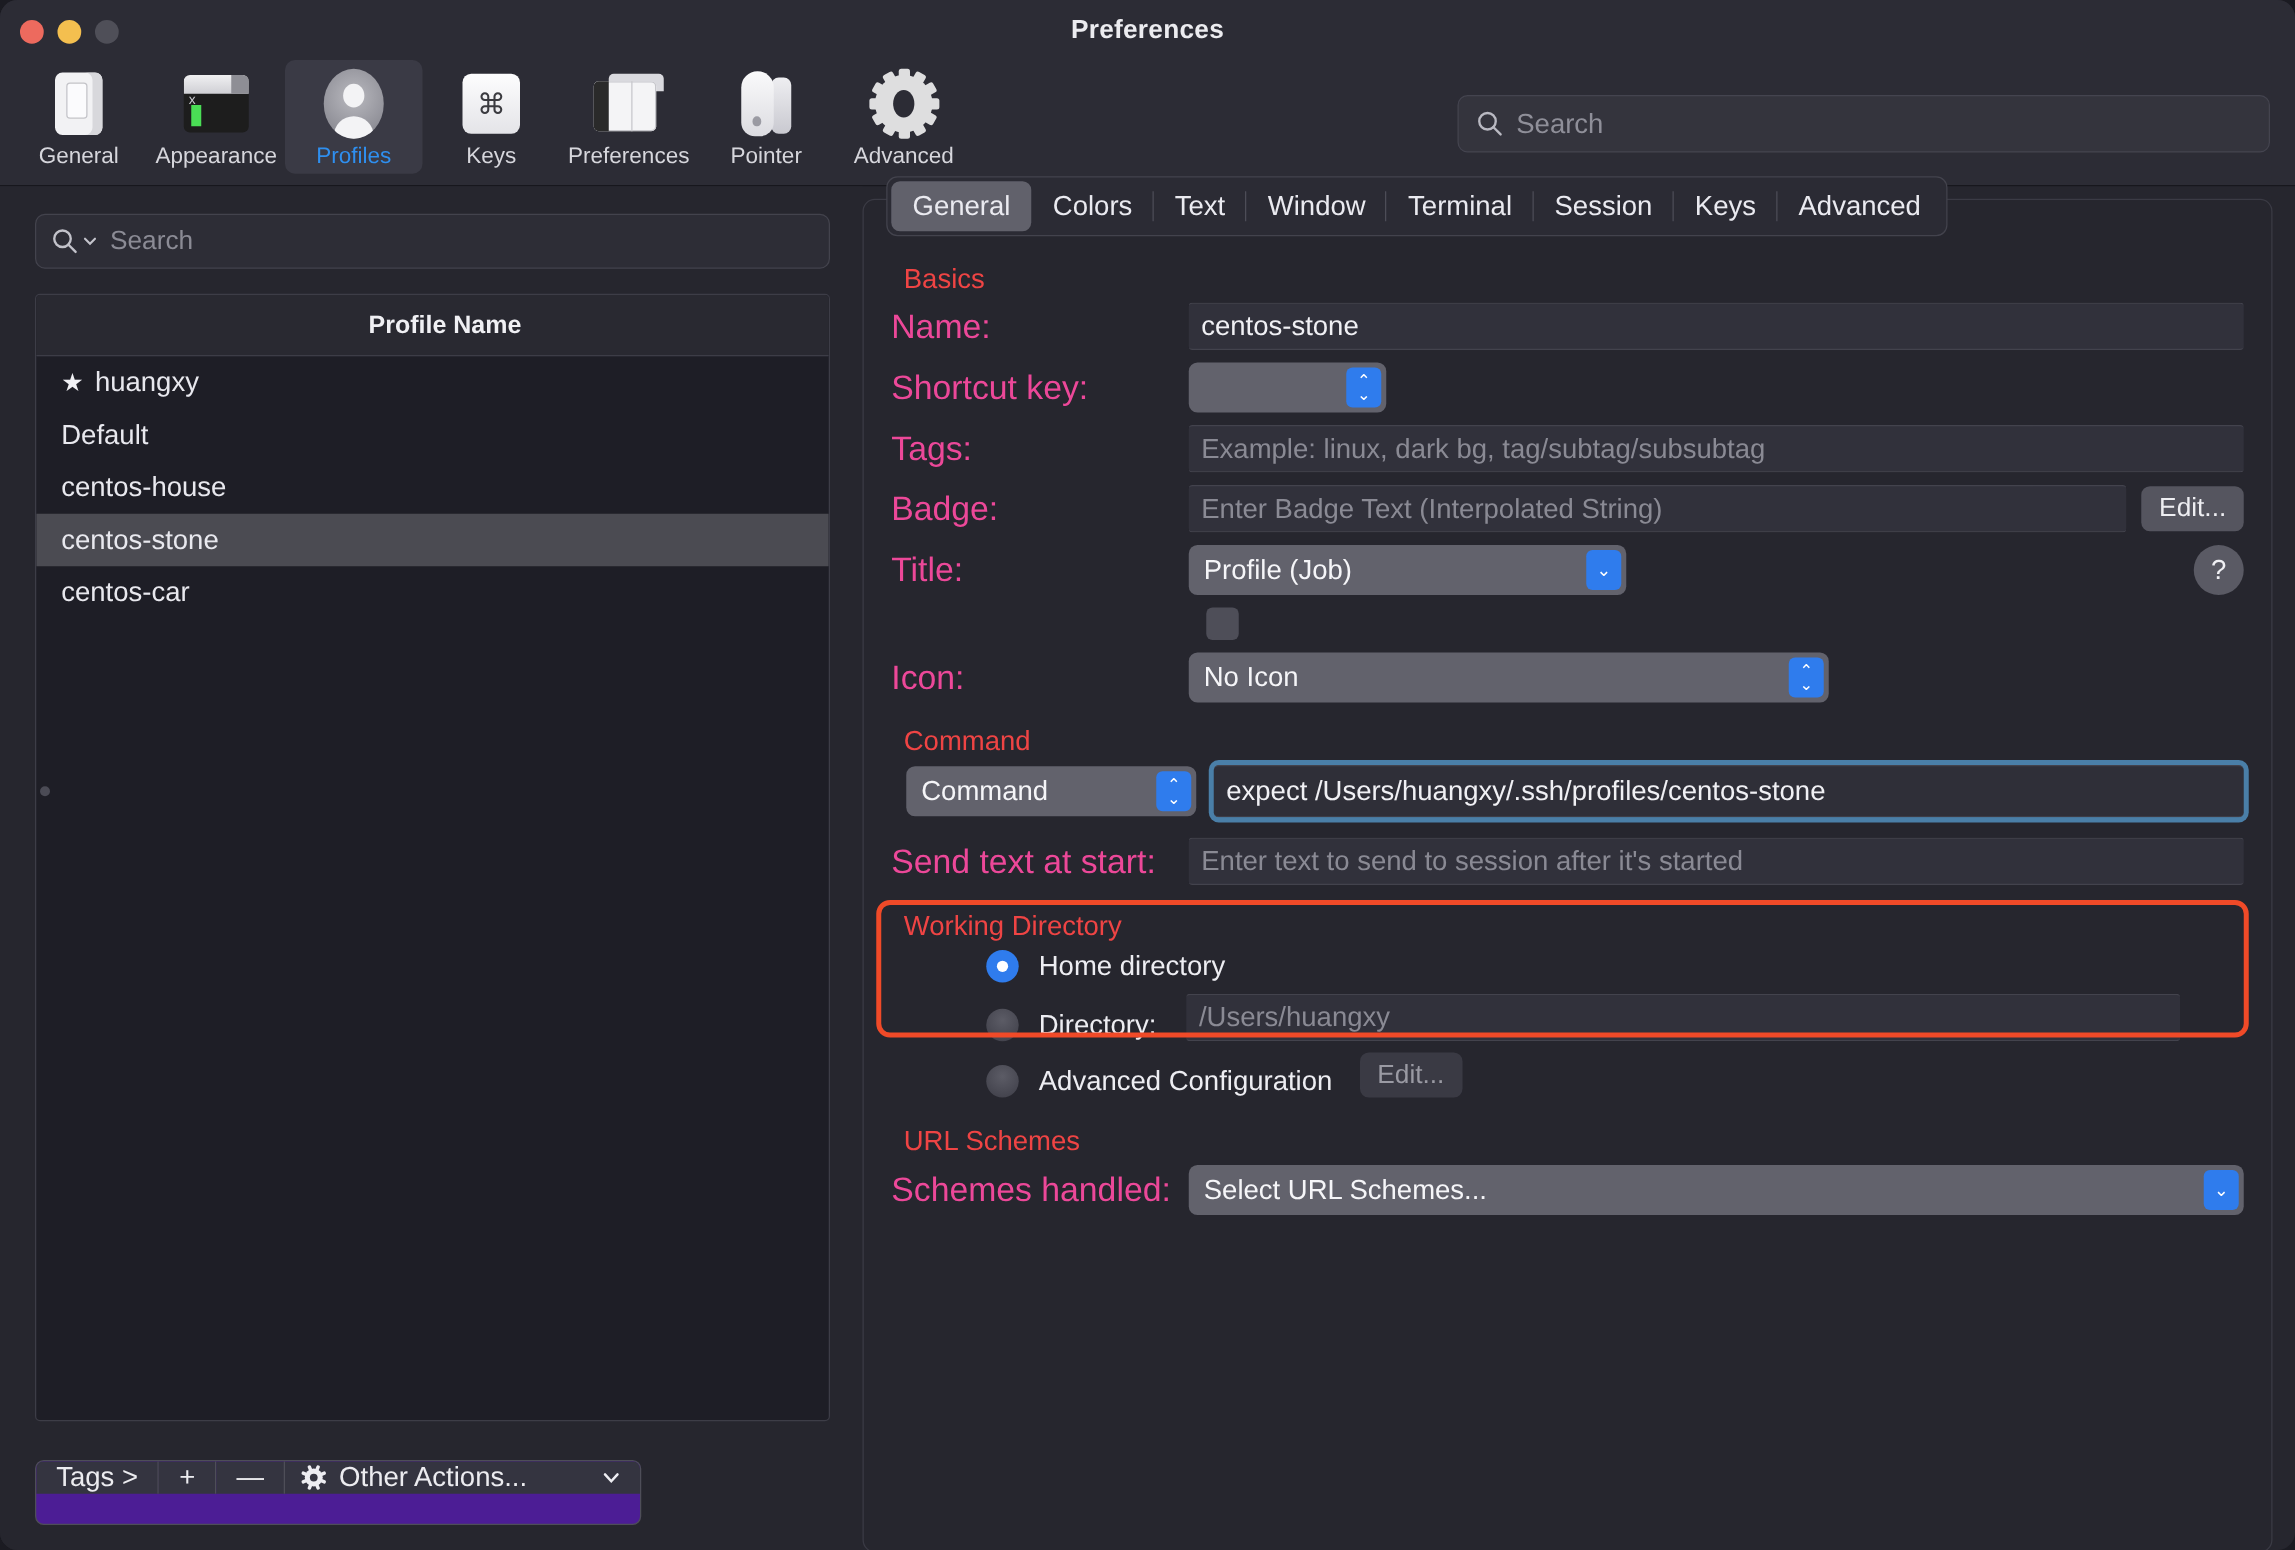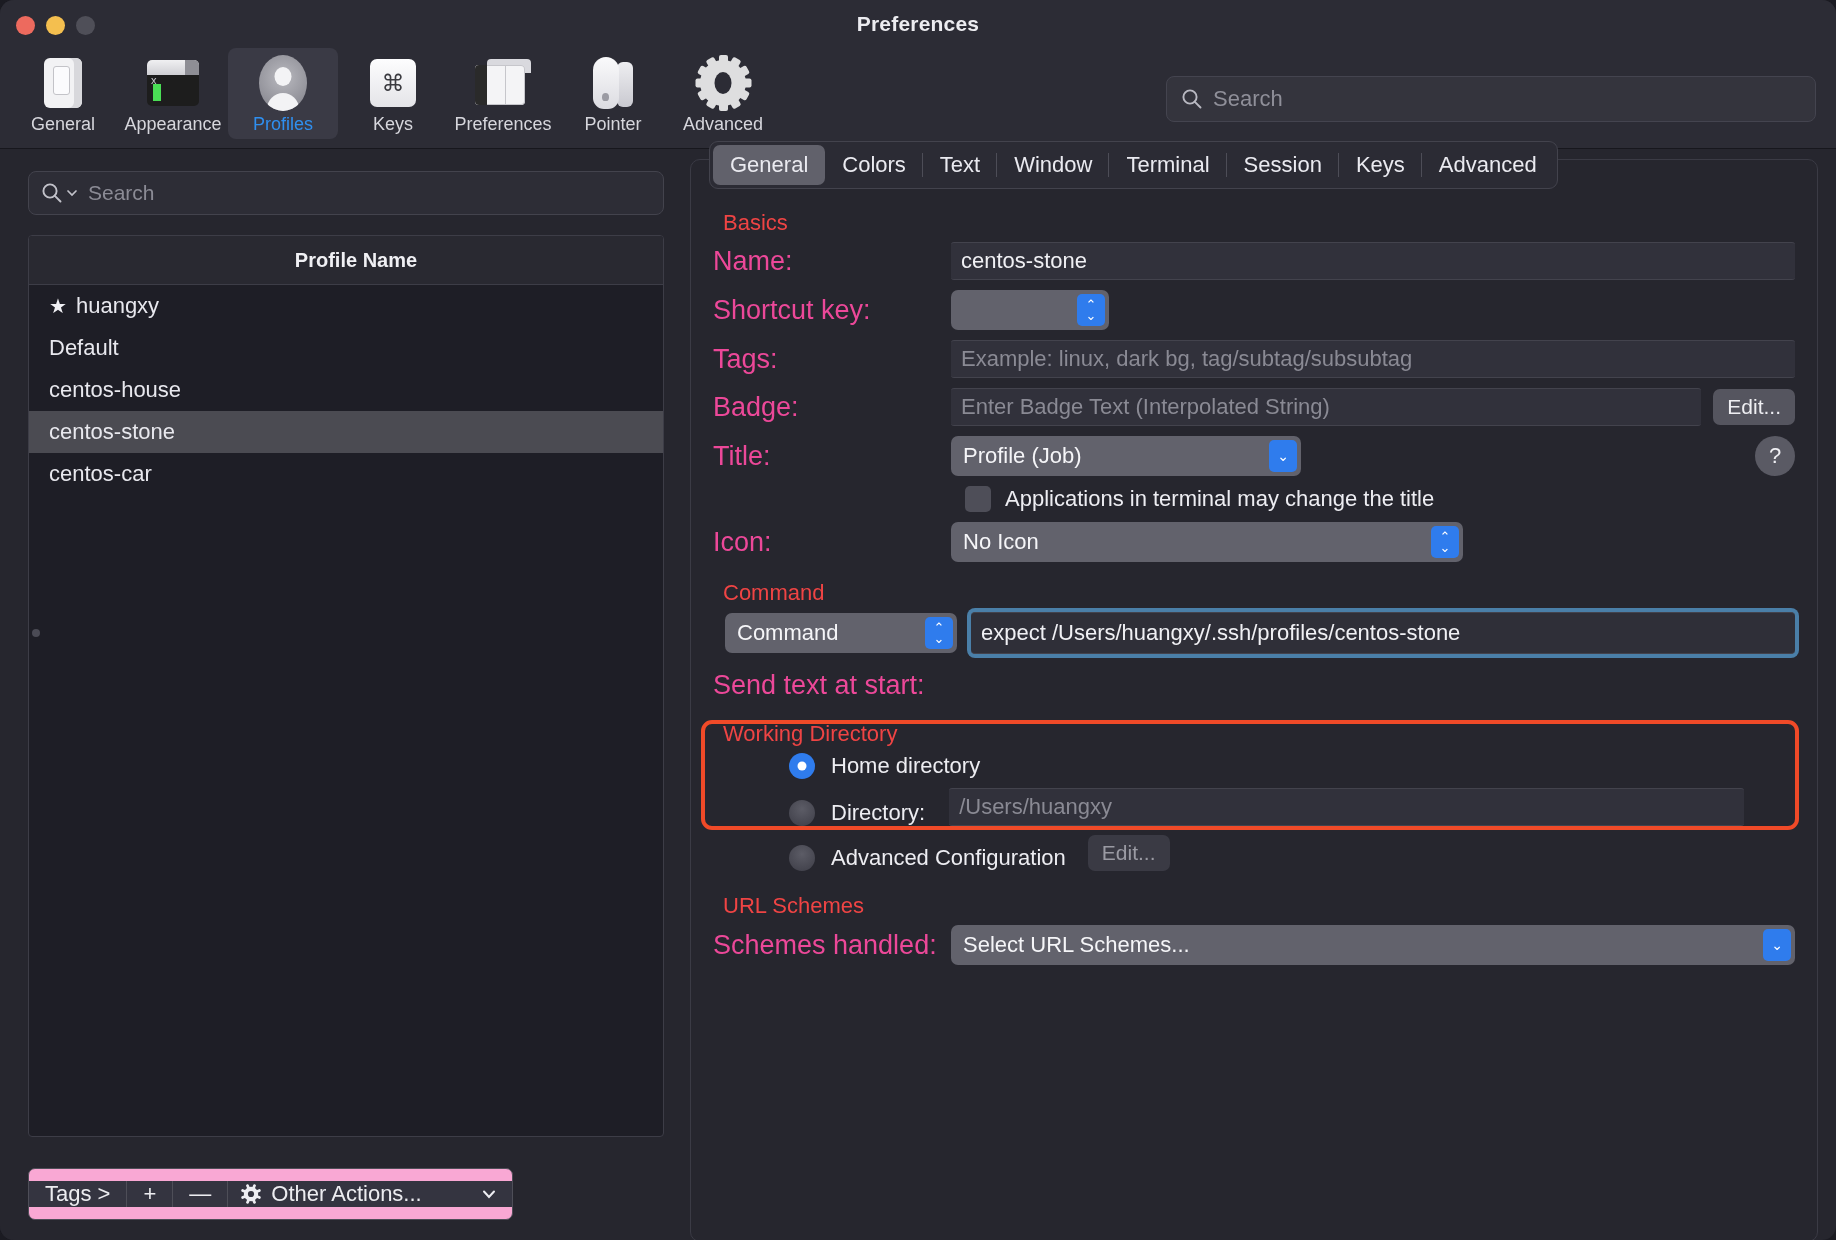--- a/index.html
+++ b/index.html
@@ -302,25 +302,25 @@
     border-radius: 50%;
     background: #4b4b55;
   }
 
   .sb-bottom {
     position: absolute;
     left: 28px;
     bottom: 20px;
     height: 50px;
     display: flex;
-    align-items: center;
+    align-items: flex-start;
     border: 1px solid #4e4e58;
     border-radius: 7px;
     overflow: hidden;
-    background: #f9a8d4;
+    background: #4c1d95;
   }
   .sb-btn {
     display: flex;
     align-items: center;
     justify-content: center;
     padding: 0 16px;
     font-size: 22px;
     color: #ececf0;
     border-right: 1px solid #4e4e58;
     background: #343440;
@@ -763,21 +763,20 @@
             <div class="popup" style="width:350px;flex:none;">
               <span>Profile (Job)</span>
               <span class="pull-btn">⌄</span>
             </div>
             <div style="flex:1"></div>
             <div class="help-btn">?</div>
           </div>
 
           <div class="cbrow">
             <div class="checkbox"></div>
-            <div class="lbl">Applications in terminal may change the title</div>
           </div>
 
           <div class="frow">
             <div class="flabel">Icon:</div>
             <div class="popup" style="width:512px;flex:none;">
               <span>No Icon</span>
               <span class="stepper-btn">
                 <span class="car">⌃</span>
                   <span class="car">⌄</span>
               </span>
@@ -793,20 +792,21 @@
               <span class="stepper-btn">
                 <span class="car">⌃</span>
                   <span class="car">⌄</span>
               </span>
             </div>
             <div class="input focus-ring" style="margin-left:14px;height:42px;background:#2f2f38;">expect /Users/huangxy/.ssh/profiles/centos-stone</div>
           </div>
 
           <div class="frow" style="margin-top:16px;">
             <div class="flabel">Send text at start:</div>
+            <div class="input ph-style">Enter text to send to session after it's started</div>
           </div>
 
           <div class="section-title" style="margin-top:20px;">Working Directory</div>
 
           <div class="radio-row">
             <div class="radio on"></div>
             <div class="rlabel">Home directory</div>
           </div>
 
 

